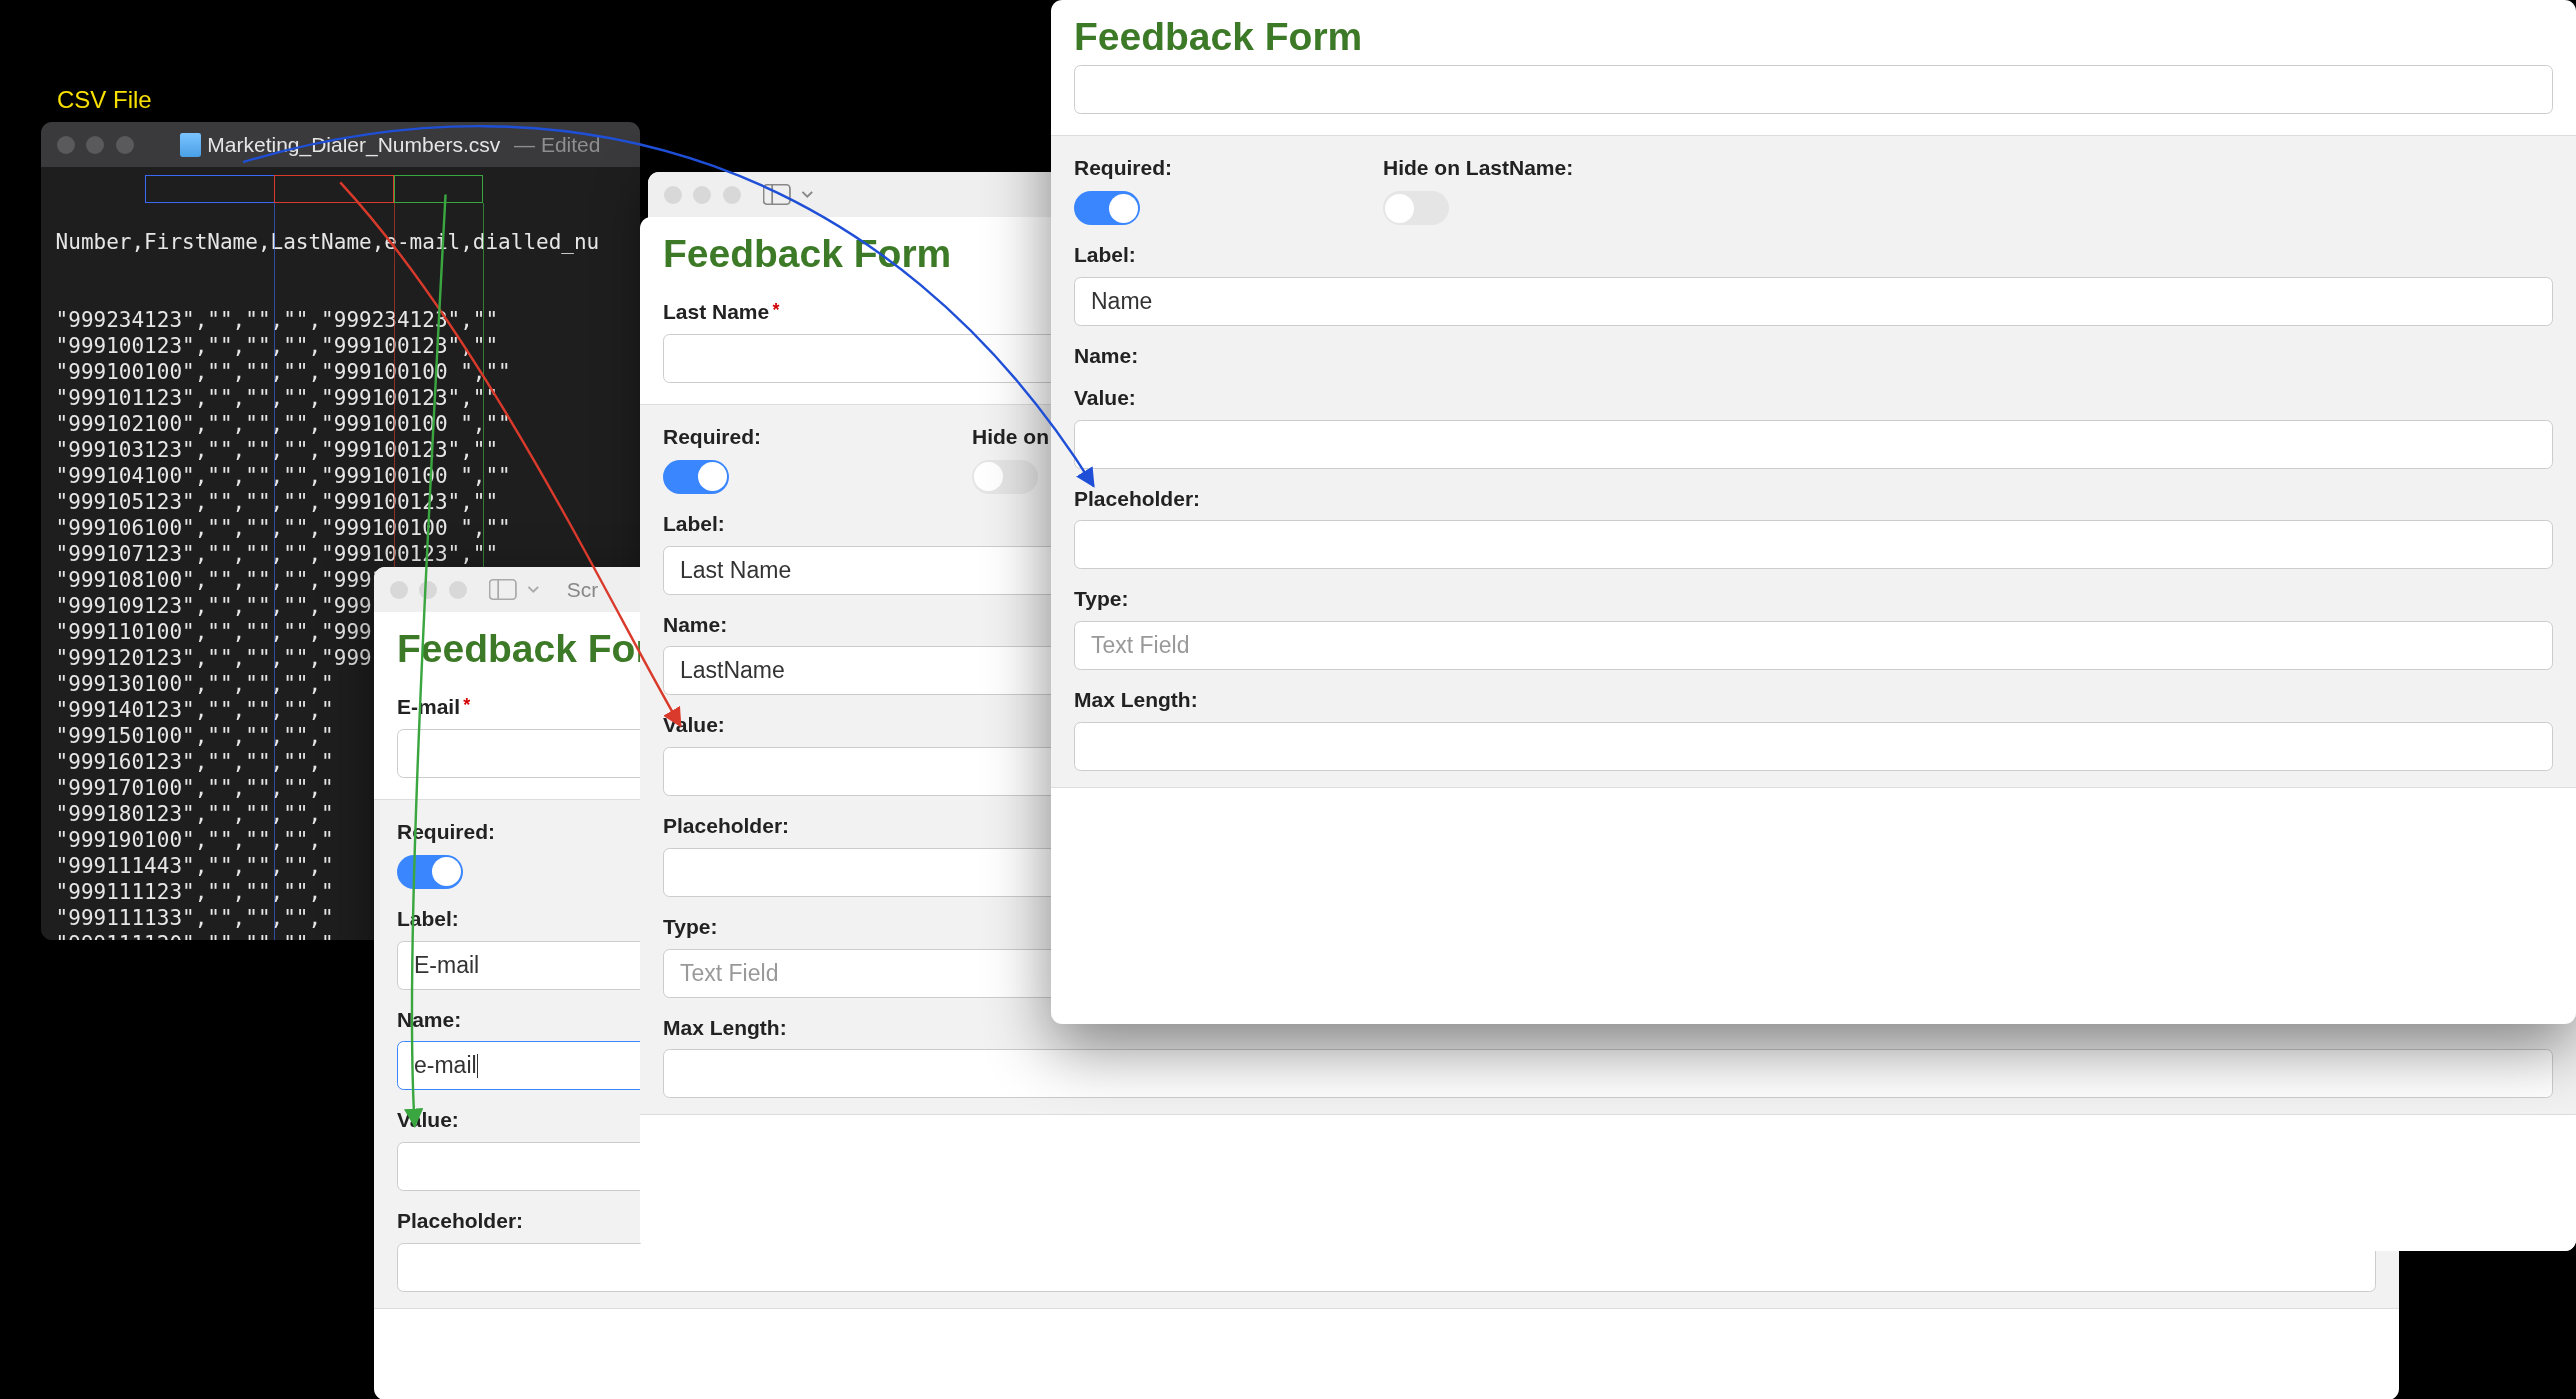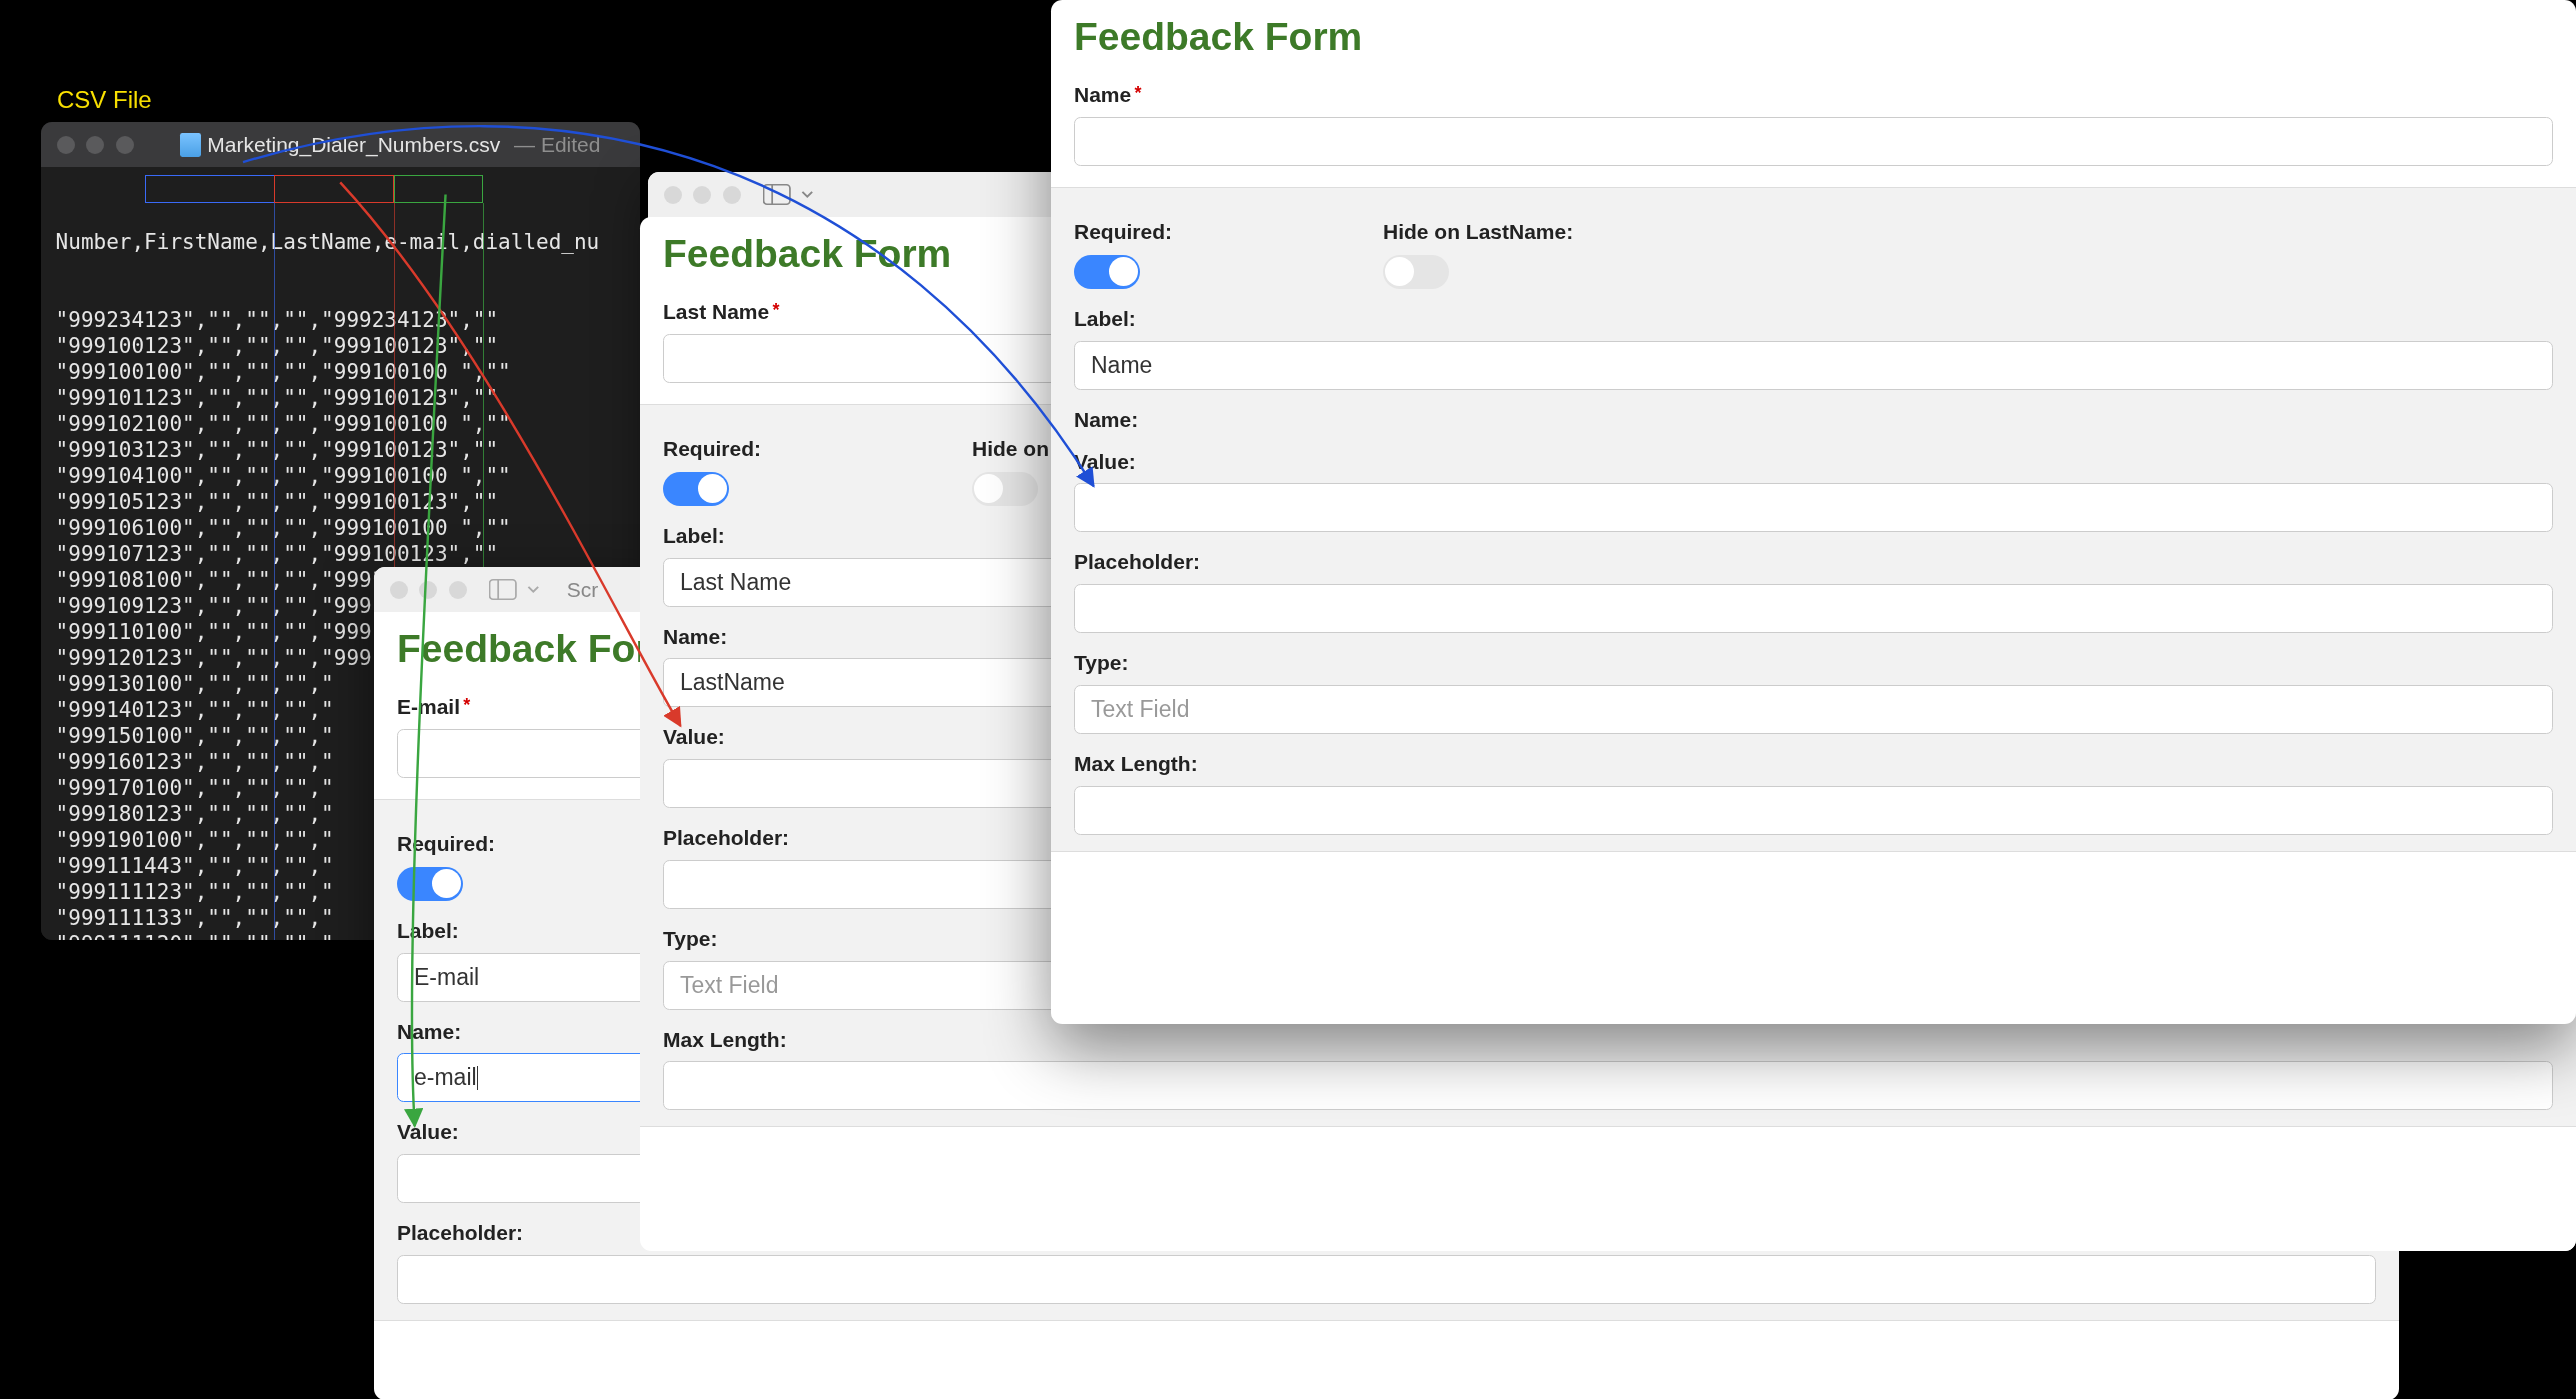--- a/index.html
+++ b/index.html
@@ -92,21 +92,21 @@
     padding: 16px 23px;
     border-top:0.8px solid #ddd;
     border-bottom:0.8px solid #ddd;
   }
   .field-label {
     font-size: 21px;
     font-weight: 700;
     color: #222;
     margin: 18px 0 9.7px 0;
   }
-  .field-label.tight { margin-top:16px;text-align:right; }
+  .field-label.tight { margin-top:4px;text-align:right; }
   .req-star { color: #d40000; font-size: 18px; margin-left:3.2px; vertical-align: top; }
   .text-input {
     width: 100%;
     height: 49px;
     border: 0.8px solid #ccc;
     border-radius: 6.5px;
     padding: 0 16px;
     font-size: 23px;
     color: #333;
     background:#fff;
@@ -277,21 +277,20 @@
         <div class="text-input"></div>
       </div>
     </div>
   </div>
 </div>
 
 <div class="form-panel" style="left:1051px; top:0px; width:1525px; height:1024px; box-shadow:0 24px 65px rgba(0,0,0,0.45); border-bottom-left-radius:11.3px;">
   <div class="form-scroll" style="top:0;">
     <div class="form-title">Feedback Form</div>
     <div class="form-body">
-      <div class="field-label"><span>Name</span><span class="req-star">*</span></div>
       <div class="text-input"></div>
 
       <div class="section-gray" style="margin-top:21px;">
         <div class="toggle-row">
           <div class="toggle-col">
             <div class="field-label tight">Required:</div>
             <div class="toggle on">
                 <div class="knob"></div>
               </div>
           </div>

